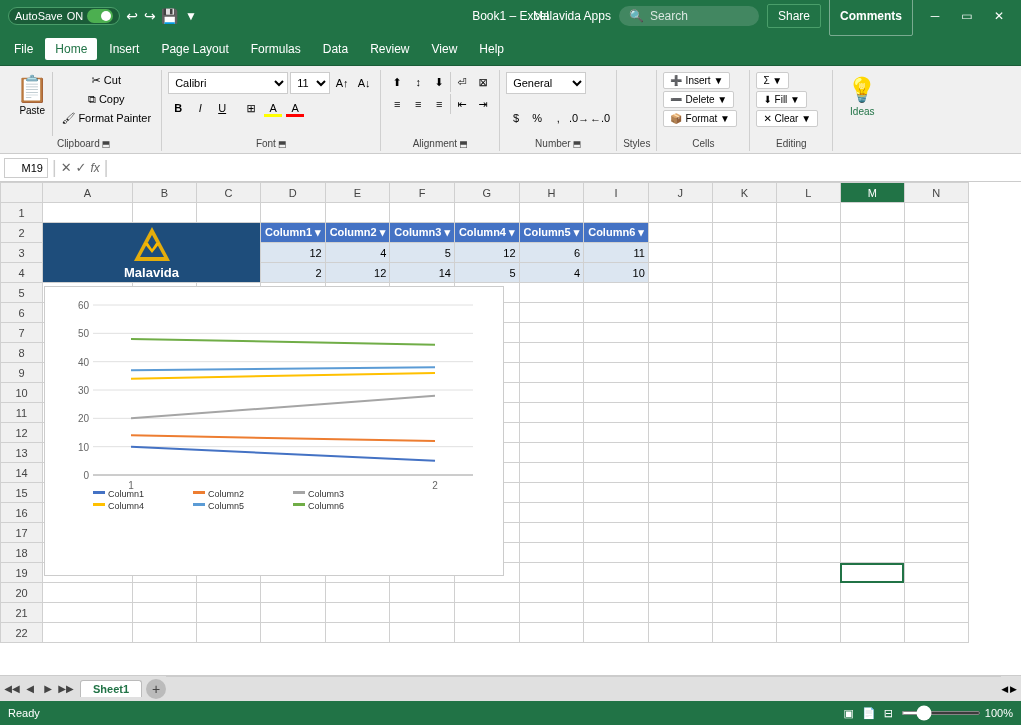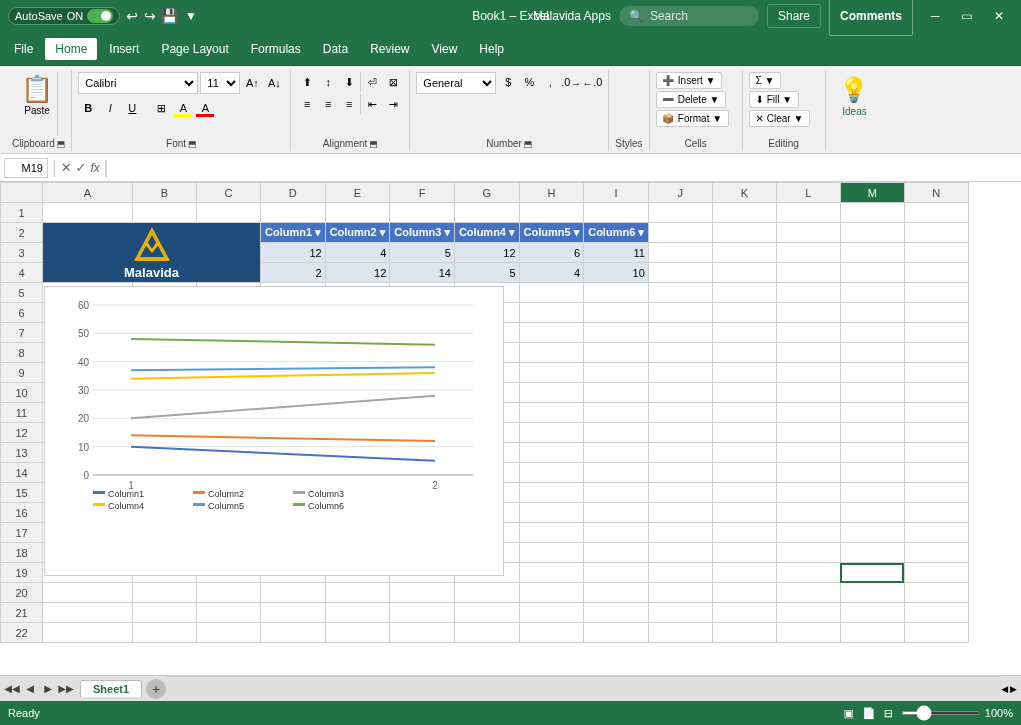--- a/index.html
+++ b/index.html
@@ -269,20 +269,25 @@
 </div>
 
 <div class="ribbon">
 
   <div class="ribbon-group">
     <div class="ribbon-top">
       <div style="display:flex;gap:2px;height:100%;">
         <div style="display:flex;flex-direction:column;align-items:center;padding:2px 4px;cursor:pointer;border-right:1px solid #ccc;margin-right:2px;">
           <span style="font-size:26px;color:#217346;">📋</span>
           <span style="font-size:10px;">Paste</span>
+        </div>
+        <div class="small-btns">
+          <div class="small-btn" title="Cut">✂ Cut</div>
+          <div class="small-btn" title="Copy">⧉ Copy</div>
+          <div class="small-btn" title="Format Painter">🖌 Format Painter</div>
         </div>
       </div>
     </div>
     <div class="ribbon-group-label">
       <span>Clipboard</span>
       <span style="font-size:9px;">⬒</span>
     </div>
   </div>
 
   <div class="ribbon-group">
@@ -338,21 +343,21 @@
         <div class="fmt-btn">⇥</div>
       </div>
     </div>
     <div class="ribbon-group-label">
       <span>Alignment</span>
       <span style="font-size:9px;">⬒</span>
     </div>
   </div>
 
   <div class="ribbon-group">
-    <div class="ribbon-top" style="flex-direction:row;gap:2px;min-width:80px;">
+    <div class="ribbon-top" style="flex-direction:column;gap:12px;min-width:80px;">
       <select class="font-select" style="width:80px;margin-bottom:2px;">
         <option>General</option>
       </select>
       <div style="display:flex;gap:1px;">
         <div class="fmt-btn">$</div>
         <div class="fmt-btn">%</div>
         <div class="fmt-btn">,</div>
         <div class="fmt-btn">.0→</div>
         <div class="fmt-btn">←.0</div>
       </div>

